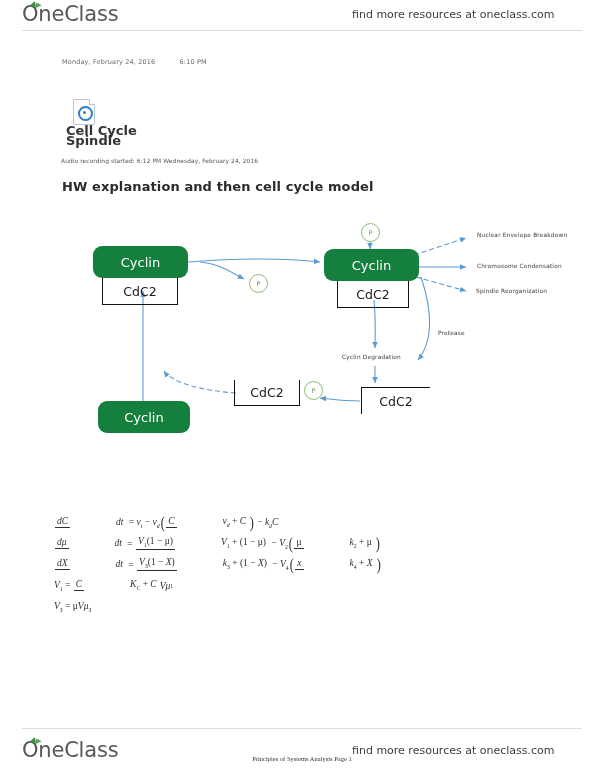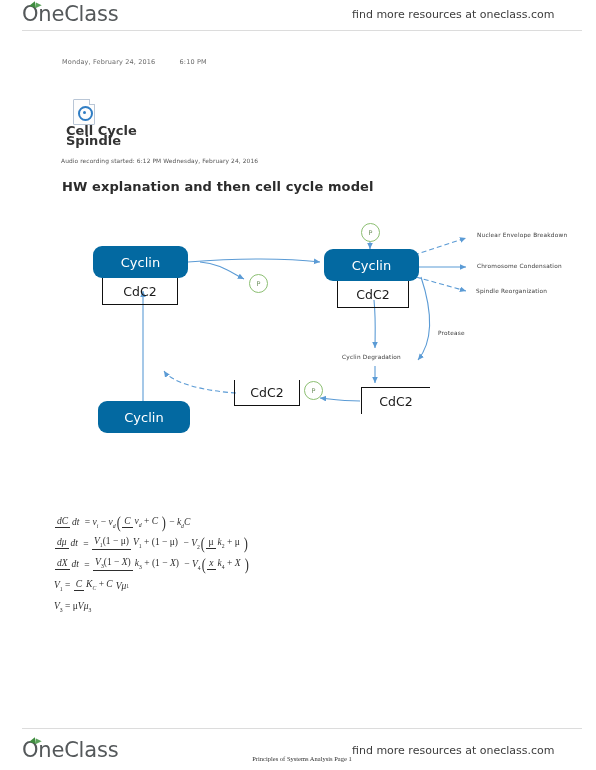--- a/index.html
+++ b/index.html
@@ -39,21 +39,21 @@
   .att-disc:after{content:"";position:absolute;left:3px;top:3px;width:3px;height:3px;border-radius:50%;background:#2f7dc4;}
   .att-label{position:absolute;left:62px;top:126px;font-size:13px;line-height:10px;color:#333;
     font-weight:bold;font-family:"DejaVu Sans",sans-serif;}
   .rec-line{position:absolute;left:57px;top:158px;font-size:5.9px;color:#555;
     font-family:"DejaVu Sans",sans-serif;letter-spacing:.1px;}
   .hw-line{position:absolute;left:58px;top:179px;font-size:13px;color:#2b2b2b;font-weight:bold;
     font-family:"DejaVu Sans",sans-serif;letter-spacing:.1px;}
 
   
   .diagram{position:absolute;left:0;top:205px;width:596px;height:250px;}
-  .cyc{position:absolute;background:#0369a1;border-radius:9px;
+  .cyc{position:absolute;background:#15803d;border-radius:9px;
     display:flex;align-items:center;justify-content:center;color:#fff;font-size:13px;
     font-family:"DejaVu Sans",sans-serif;box-shadow:0 0 0 0 rgba(0,0,0,0);}
   .cdc{position:absolute;display:flex;align-items:center;justify-content:center;
     font-size:12.5px;color:#1a1a1a;font-family:"DejaVu Sans",sans-serif;}
   .cdc.bl{border-left:1.4px solid #111;border-top:1.4px solid #111;}
   .cdc.lbrb{border-left:1.4px solid #111;border-bottom:1.4px solid #111;border-right:1.4px solid #111;}
 
   .pcirc{position:absolute;width:17px;height:17px;border-radius:50%;border:1.2px solid #8cbf72;
     display:flex;align-items:center;justify-content:center;font-size:6.5px;color:#6d8f5d;
     font-family:"DejaVu Sans",sans-serif;background:#fff;}
@@ -62,21 +62,21 @@
     letter-spacing:.2px;white-space:nowrap;}
 
   .svgwrap{position:absolute;left:0;top:0;width:596px;height:250px;}
 
   
   .eqs{position:absolute;left:50px;top:512px;font-family:"Liberation Serif",serif;color:#2e2e2e;}
   .eqrow{display:flex;align-items:center;height:21px;font-size:9.5px;}
   .frac{display:inline-flex;flex-direction:row;align-items:center;justify-content:center;
     vertical-align:middle;margin:0 1px;line-height:1.02;}
   .frac .num{border-bottom:.8px solid #2e2e2e;padding:0 2px;}
-  .frac .den{padding:0 2px;}
+  .frac .den{padding:0 2px;margin-left:44px;}
   .it{font-style:italic;}
   .paren{font-size:17px;line-height:0;display:inline-block;transform:scaleX(.72);font-family:"Liberation Serif",serif;}
   sub{font-size:60%;}
 
   .foot-rule{position:absolute;left:18px;right:18px;height:1px;background:#dcdcdc;top:728px;}
   .foot-center{position:absolute;left:0;right:0;top:755px;text-align:center;font-size:6.5px;
     color:#333;font-family:"Liberation Serif",serif;}
 </style>
 </head>
 <body>

